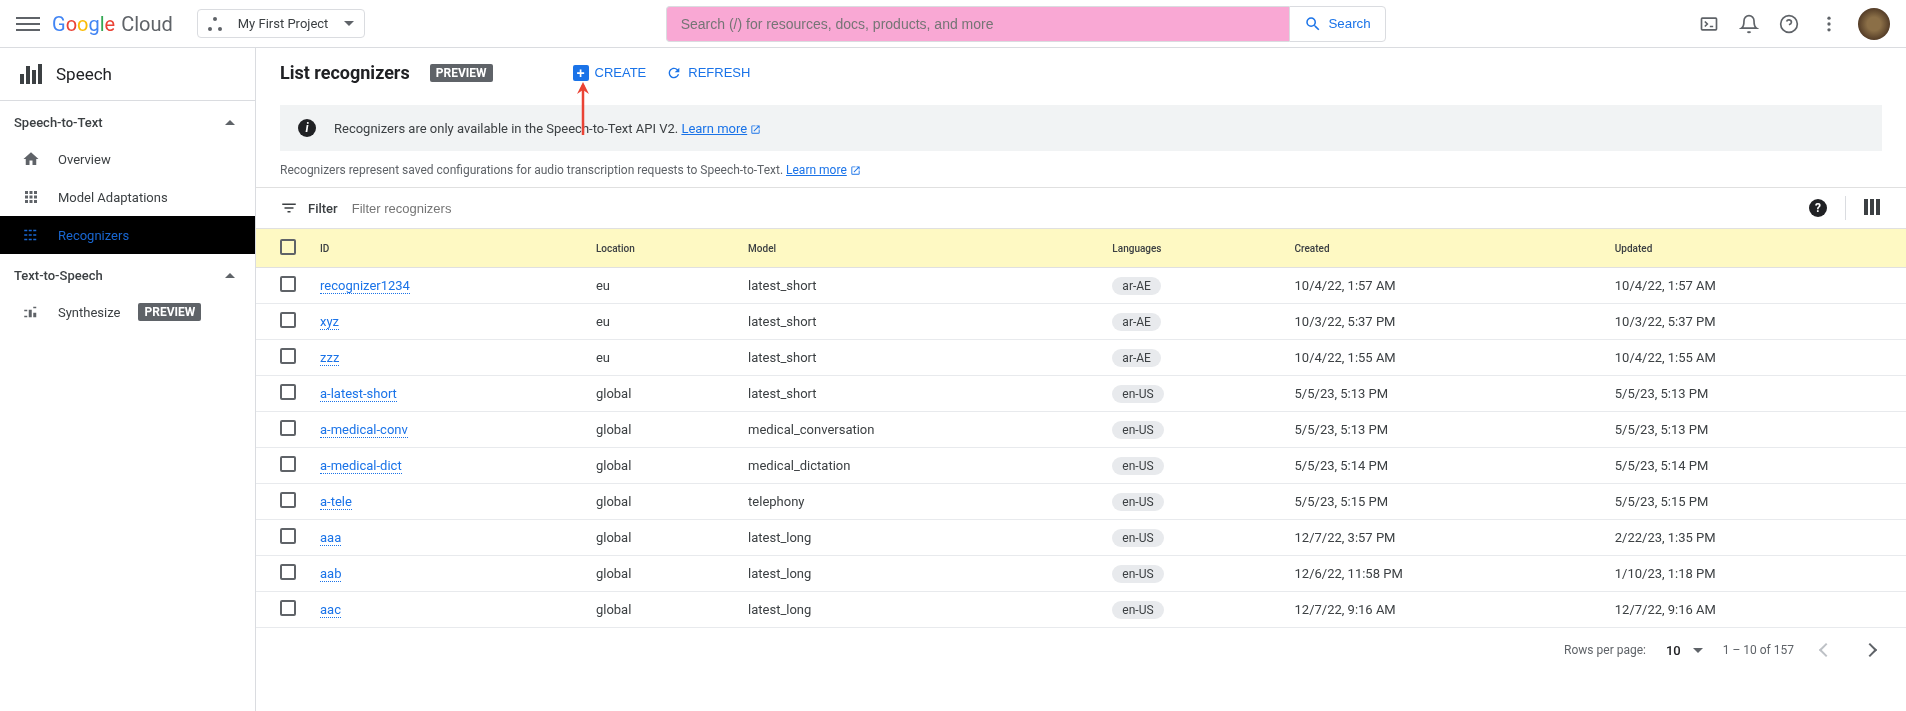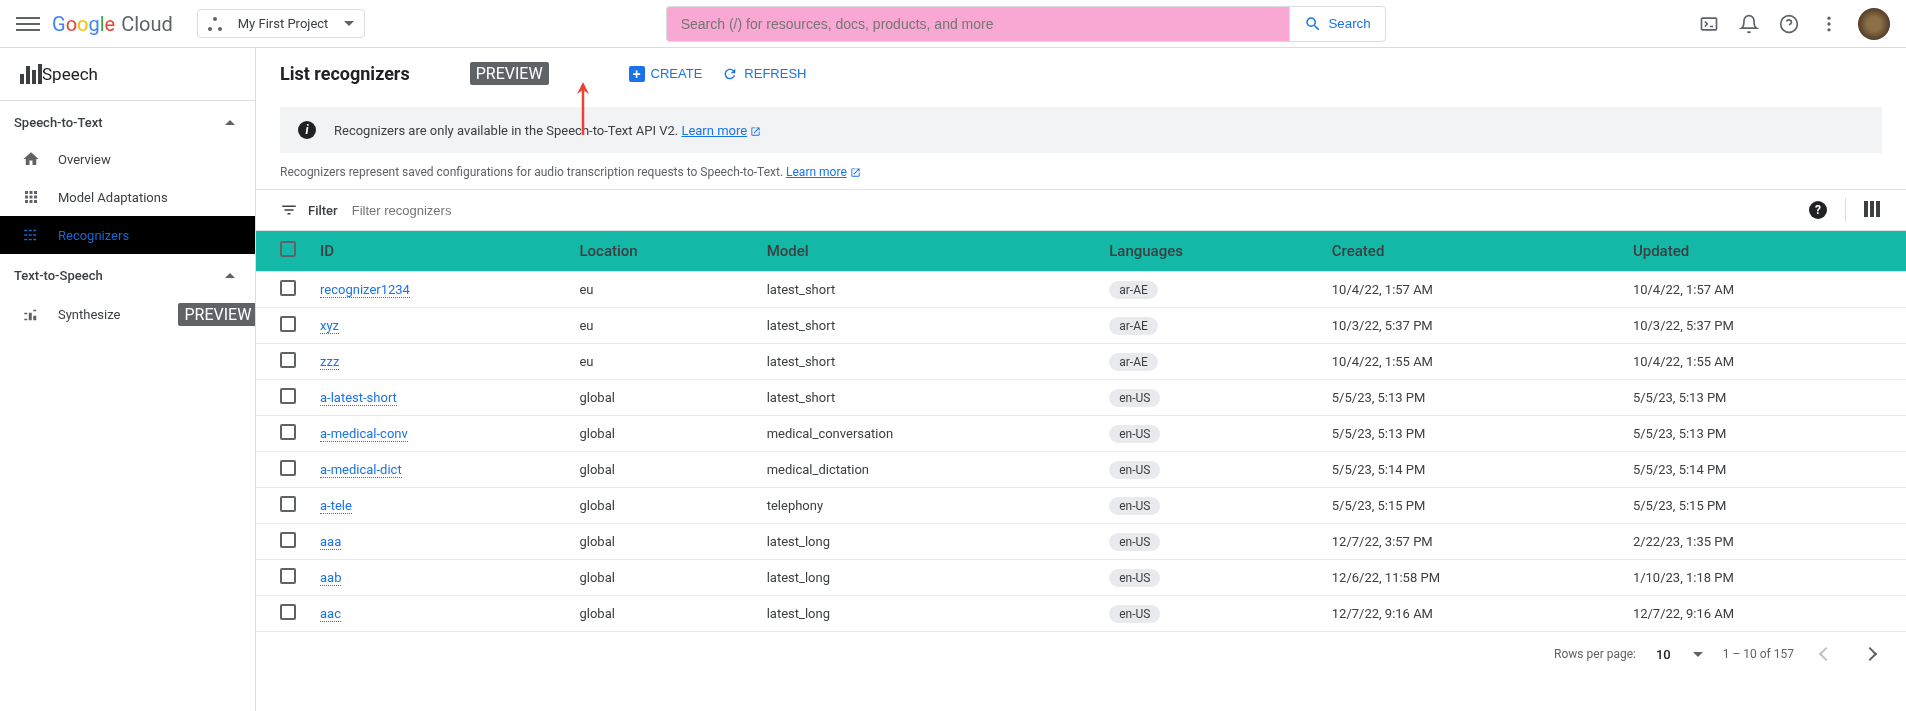--- a/index.html
+++ b/index.html
@@ -21,33 +21,33 @@
 .search-box { display: flex; width: 720px; max-width: 100%; }
 .search-input { flex: 1; height: 36px; border: 1px solid #dadce0; border-right: none; border-radius: 4px 0 0 4px; padding: 0 14px; font-size: 14px; background: #f9a8d4; outline: none; }
 .search-btn { height: 36px; border: 1px solid #dadce0; border-radius: 0 4px 4px 0; background: #fff; padding: 0 14px; display: flex; align-items: center; gap: 6px; color: #1a73e8; font-weight: 500; cursor: pointer; }
 .header-icons { display: flex; align-items: center; gap: 18px; margin-left: 12px; }
 .header-icons .hicon { width: 22px; height: 22px; color: #5f6368; cursor: pointer; display: flex; align-items: center; justify-content: center; }
 .avatar { width: 32px; height: 32px; border-radius: 50%; background: radial-gradient(circle, #8b6f47 30%, #2c1810 100%); cursor: pointer; }
 
 
 .main-layout { display: flex; height: calc(100vh - 48px); }
 .sidebar { width: 256px; border-right: 1px solid #dadce0; overflow-y: auto; }
-.sidebar-header { display: flex; align-items: center; padding: 16px 20px; border-bottom: 1px solid #dadce0; }
+.sidebar-header { display: flex; align-items: center; gap: 14px; padding: 16px 20px; border-bottom: 1px solid #dadce0; }
 .sidebar-header .bars { display: flex; align-items: flex-end; gap: 2px; }
 .sidebar-header .bars span { display: block; width: 4px; background: #3c4043; }
 .sidebar-header .bars span:nth-child(1){height:10px} .sidebar-header .bars span:nth-child(2){height:18px} .sidebar-header .bars span:nth-child(3){height:14px} .sidebar-header .bars span:nth-child(4){height:20px}
 .sidebar-header .title { font-size: 17px; font-weight: 400; color: #202124; }
 .nav-group-header { display: flex; align-items: center; justify-content: space-between; padding: 14px 20px 10px 14px; font-size: 13px; font-weight: 500; color: #3c4043; cursor: pointer; }
 .chevron-up { width: 0; height: 0; border-left: 5px solid transparent; border-right: 5px solid transparent; border-bottom: 5px solid #5f6368; }
 .nav-item { display: flex; align-items: center; gap: 18px; padding: 10px 20px 10px 22px; cursor: pointer; font-size: 13px; color: #3c4043; }
 .nav-item.active { background: #000000; color: #1967d2; }
 .nav-item.active .nicon svg { fill: #1967d2; }
 .nicon { width: 18px; height: 18px; display: flex; align-items: center; justify-content: center; }
 .nicon svg { fill: #5f6368; }
-.badge-preview { background: #5f6368; color: #fff; font-size: 16px; padding: 2px 6px; border-radius: 2px; font-weight: 400; margin-left: 40px; }
+.badge-preview { background: #5f6368; color: #fff; font-size: 12px; padding: 2px 6px; border-radius: 2px; font-weight: 700; }
 
 
 .content { flex: 1; overflow: auto; padding: 0 0 24px 0; }
 .content-header { display: flex; align-items: center; gap: 20px; padding: 14px 24px; }
 .content-title { font-size: 18px; font-weight: 700; color: #202124; }
 .action-btn { display: flex; align-items: center; gap: 6px; color: #1a73e8; font-weight: 500; font-size: 13px; cursor: pointer; text-transform: uppercase; border: none; background: none; }
 .action-btn .plus-box { width: 16px; height: 16px; background: #1a73e8; color: #fff; display: flex; align-items: center; justify-content: center; font-size: 14px; font-weight: bold; border-radius: 2px; }
 .refresh-icon { width: 16px; height: 16px; }
 .arrow-annotation { position: absolute; left: 571px; top: 80px; pointer-events: none; }
 .arrow-annotation svg { width: 24px; height: 60px; }
@@ -62,30 +62,30 @@
 .filter-icon { width: 18px; height: 18px; }
 .filter-label { font-weight: 500; font-size: 13px; color: #3c4043; }
 .filter-input { border: none; outline: none; font-size: 13px; flex: 1; padding: 4px; }
 .filter-right { display: flex; align-items: center; gap: 18px; }
 .help-circle { width: 18px; height: 18px; border-radius: 50%; background: #202124; color: #fff; display: flex; align-items: center; justify-content: center; font-size: 12px; font-weight: bold; cursor: pointer; }
 .cols-icon { width: 18px; height: 18px; display: flex; gap: 2px; cursor: pointer; }
 .cols-icon span { display: block; width: 4px; height: 16px; background: #3c4043; }
 .filter-divider { width: 1px; height: 24px; background: #dadce0; }
 
 .data-table { width: 100%; border-collapse: collapse; }
-.data-table th { text-align: left; font-weight: 500; font-size: 15px; color: #3c4043; padding: 10px 12px; background: #14b8a6; border-bottom: 1px solid #e0e0e0; }
+.data-table th { text-align: left; font-weight: 500; font-size: 10px; color: #3c4043; padding: 10px 12px; background: #fef9c3; border-bottom: 1px solid #e0e0e0; }
 .data-table td { font-size: 13px; color: #3c4043; padding: 8px 12px; border-bottom: 1px solid #e8eaed; }
 .data-table th:first-child, .data-table td:first-child { width: 48px; padding-left: 24px; }
 .checkbox { width: 16px; height: 16px; border: 2px solid #5f6368; border-radius: 2px; cursor: pointer; display: inline-block; }
 .id-link { color: #1a73e8; cursor: pointer; border-bottom: 1px dotted #1a73e8; }
 .lang-chip { background: #e8eaed; border-radius: 10px; padding: 2px 10px; font-size: 12px; color: #3c4043; display: inline-block; }
 .model-text { color: #5f6368; }
 
 .pagination { display: flex; align-items: center; justify-content: flex-end; gap: 20px; padding: 10px 24px; font-size: 12px; color: #5f6368; }
-.rows-select { display: flex; align-items: center; gap: 22px; font-size: 13px; color: #202124; font-weight: 500; cursor: pointer; }
+.rows-select { display: flex; align-items: center; gap: 12px; font-size: 13px; color: #202124; font-weight: 500; cursor: pointer; }
 .page-arrow { width: 24px; height: 24px; display: flex; align-items: center; justify-content: center; cursor: pointer; color: #5f6368; }
 .page-arrow.disabled { color: #bdc1c6; cursor: default; }
 .chev { width: 10px; height: 10px; border-right: 2px solid currentColor; border-bottom: 2px solid currentColor; }
 .chev.left { transform: rotate(135deg); }
 .chev.right { transform: rotate(-45deg); }
 </style>
 </head>
 <body>
 
 <div class="top-header">

